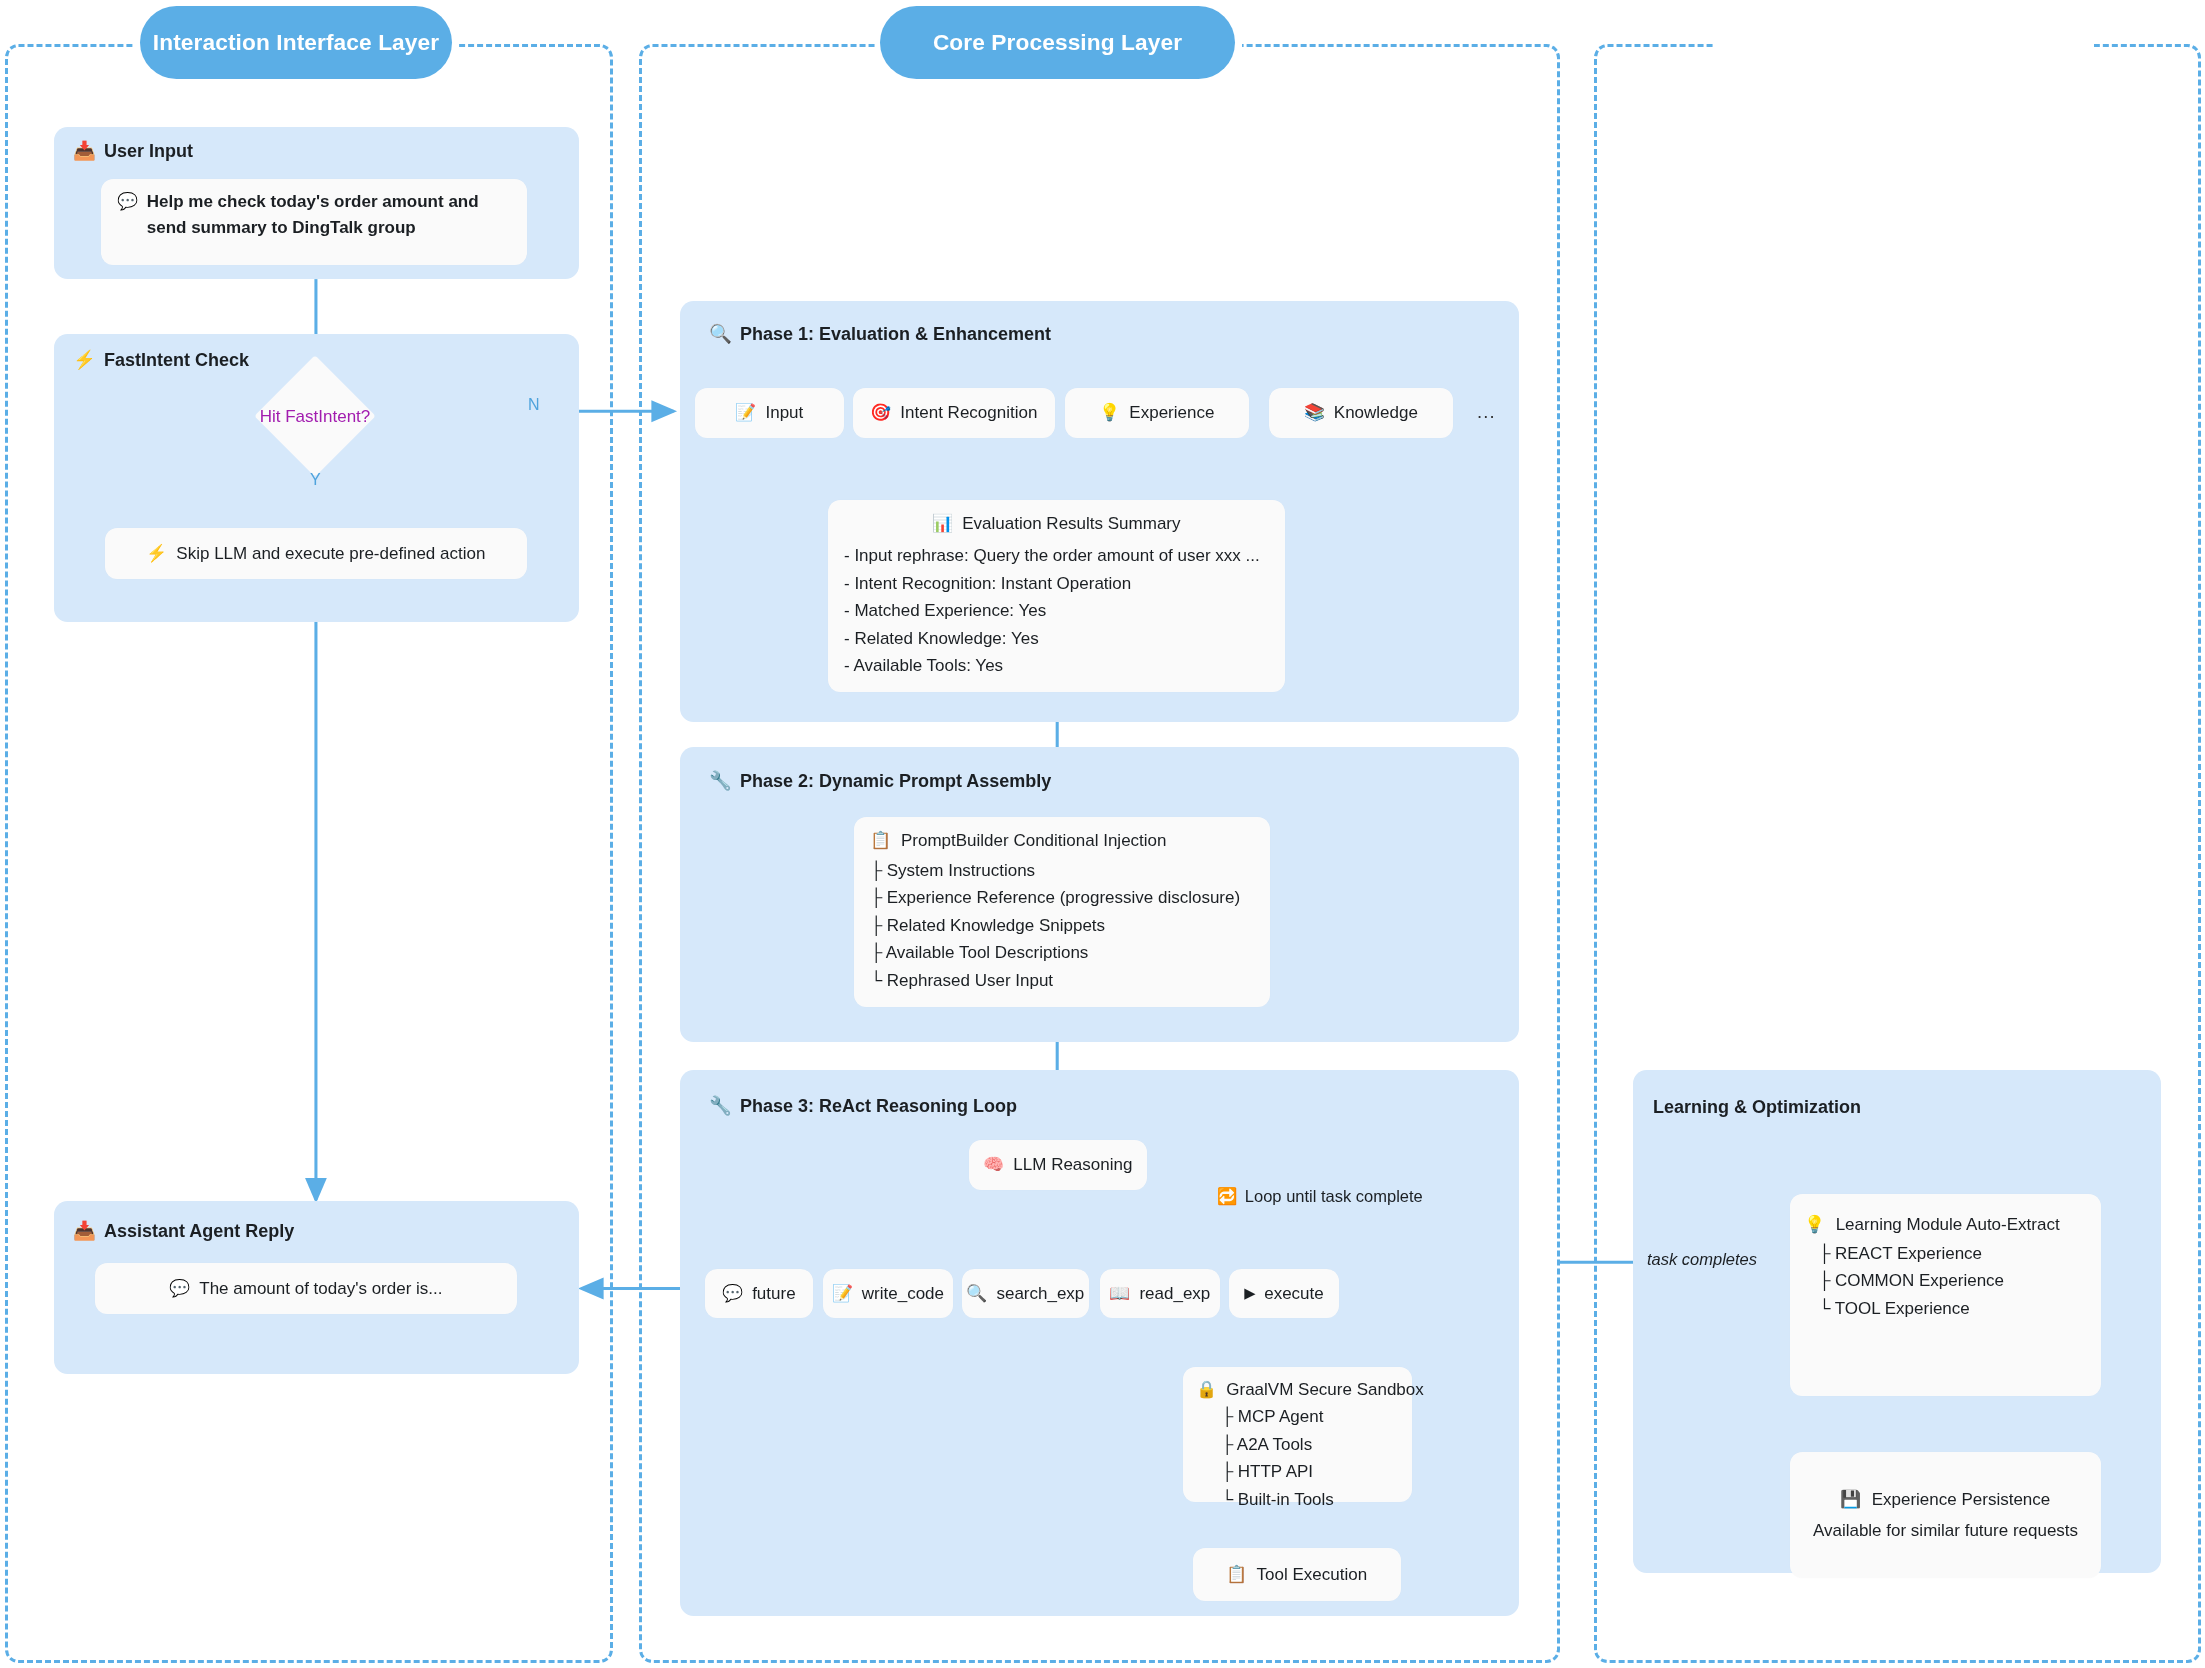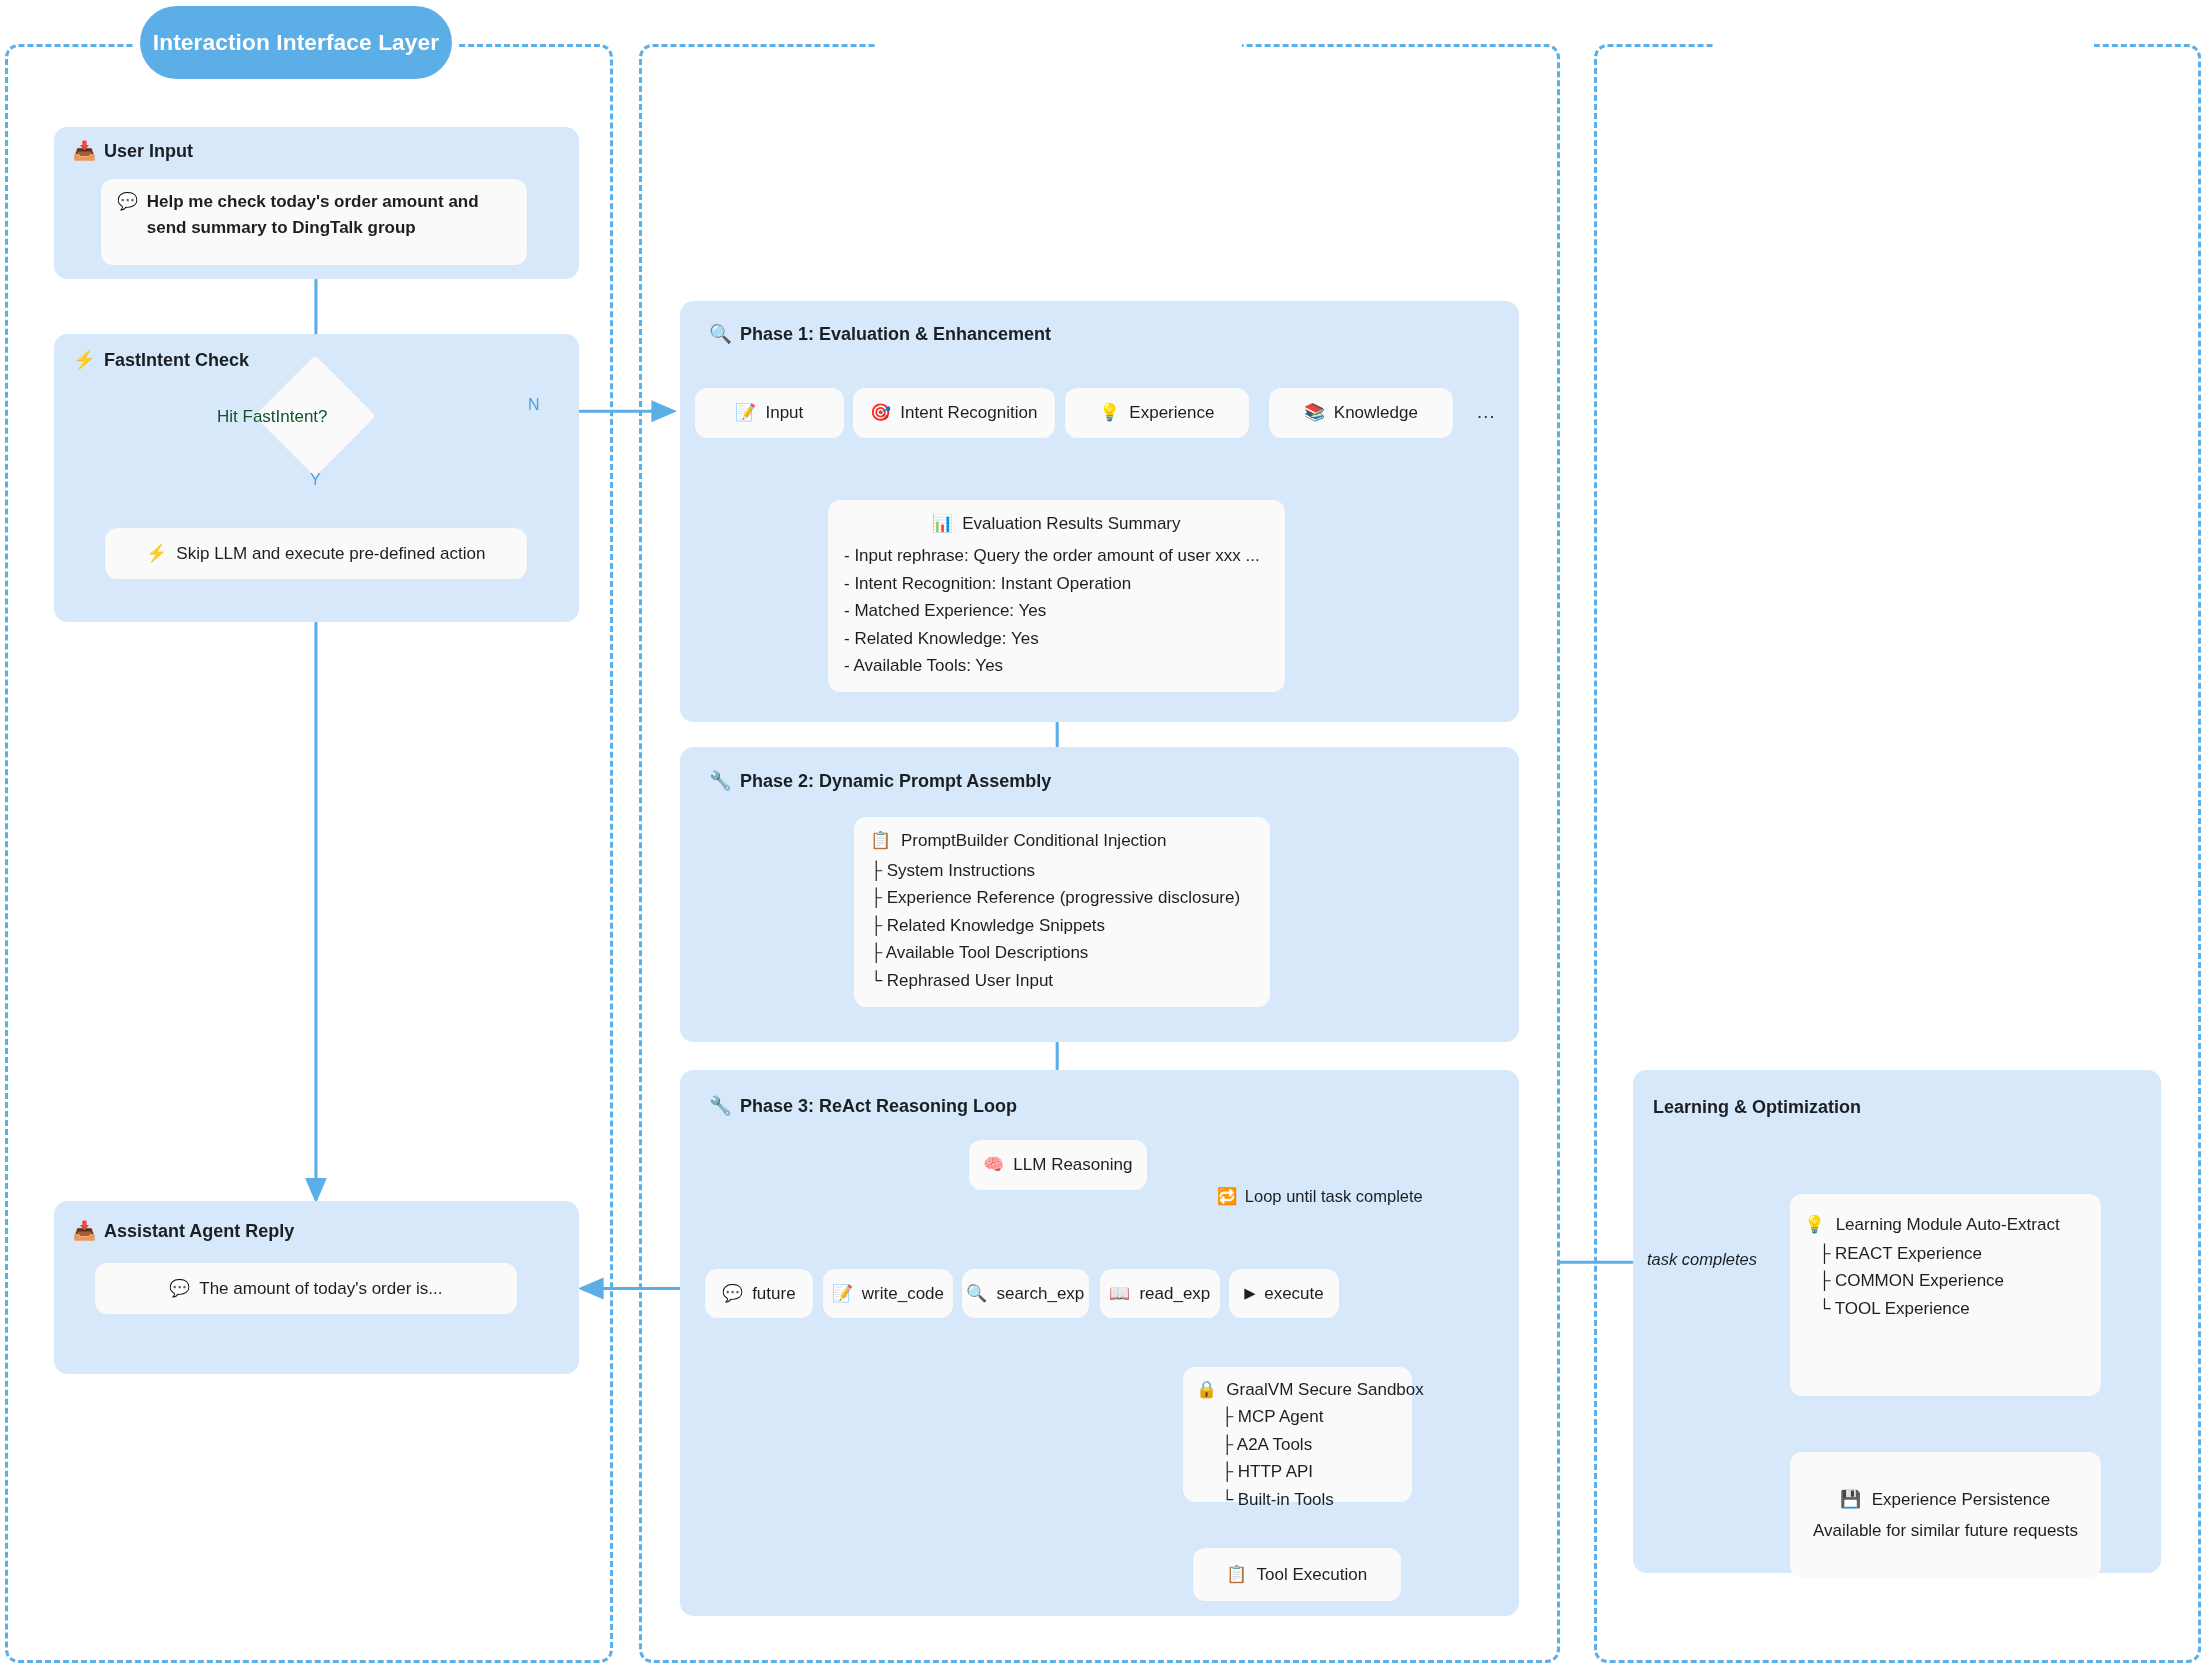--- a/index.html
+++ b/index.html
@@ -74,22 +74,22 @@
 
   
   .diamond{
     position:absolute;
     background:#FAFAFA;
     transform:rotate(45deg);
     border-radius:3.7px;
   }
   .diamond-label{
     position:absolute;
-    display:flex; align-items:center; 
-    font-size:17px; color:#14532d; white-space:nowrap;
+    display:flex; align-items:center; justify-content:center;
+    font-size:17px; color:#a21caf; white-space:nowrap;
   }
 
   .edge-label{
     position:absolute;
     font-size:16.5px;
     color:#1b1f23;
     white-space:nowrap;
     display:flex; align-items:center; gap:7.3px;
   }
   .edge-label.blue{ color:#4FA3DC; font-size:16px; }
@@ -159,20 +159,23 @@
   <div class="layer-frame" style="left:639px; top:44px; width:921px; height:1619px;"></div>
   <div class="layer-frame" style="left:1594px; top:44px; width:607px; height:1619px;"></div>
 
   <div class="pill-mask" style="left:133px; top:37px; width:324px; height:18.4px;"></div>
   <div class="pill-mask" style="left:875px; top:37px; width:367px; height:18.4px;"></div>
   <div class="pill-mask" style="left:1714px; top:37px; width:380px; height:18.4px;"></div>
 
   <div class="layer-pill" style="left:140px; top:6.1px; width:312px; height:73px;">
     <span>Interaction Interface Layer</span>
   </div>
+  <div class="layer-pill" style="left:880px; top:6.1px; width:355px; height:73px;">
+    <span>Core Processing Layer</span>
+  </div>
 
   <div class="panel" style="left:54px; top:127px; width:525px; height:152px;"></div>
   <div class="panel-title" style="left:73px; top:140px;">
     <span class="emo">📥</span>
     <span>User Input</span>
   </div>
   <div class="card left" style="left:101px; top:179px; width:426px; height:86px; align-items:flex-start;">
     <div class="cardline" style="white-space:normal; align-items:flex-start; line-height:1.55;">
       <span class="emo">💬</span>
       <span style="white-space:normal; display:inline-block; max-width:373px;font-weight:bold;">Help me check today's order amount and send summary to DingTalk group</span>

